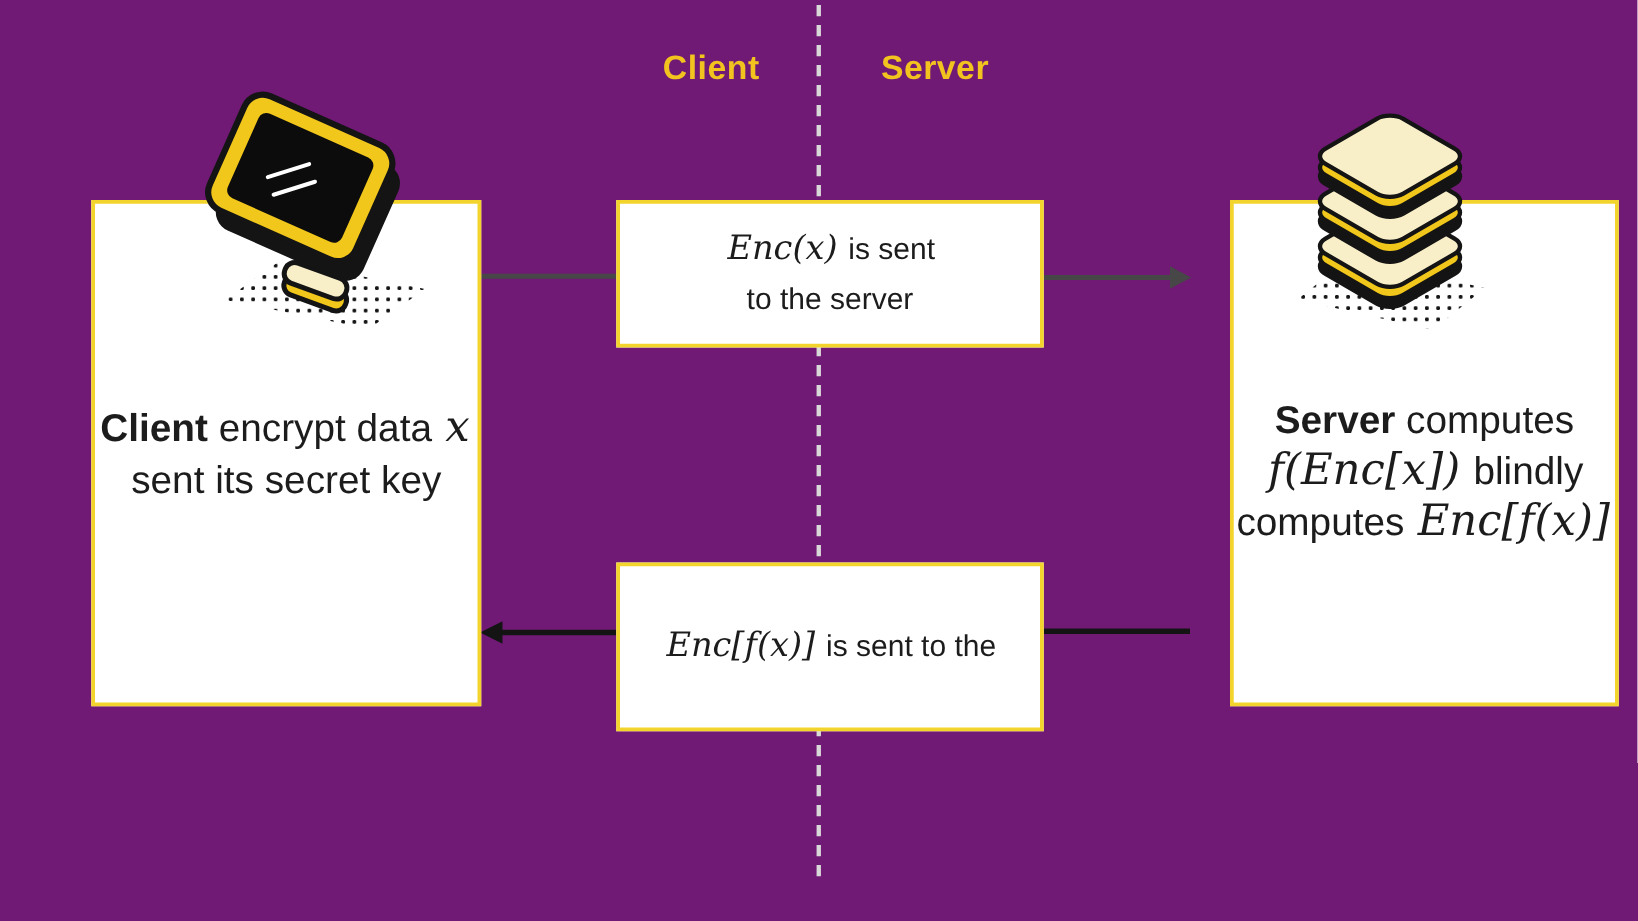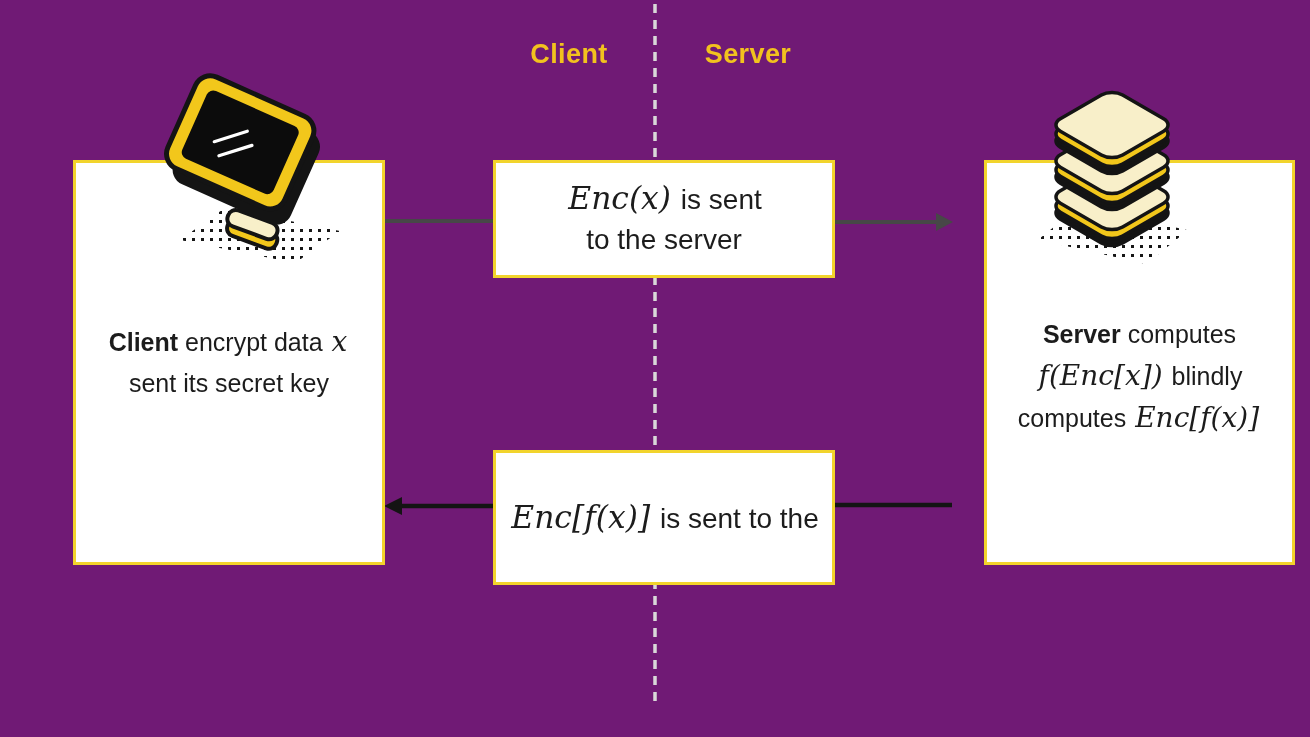--- a/index.html
+++ b/index.html
@@ -24,22 +24,22 @@
 
   
   #connectors{position:absolute;left:0;top:0;pointer-events:none;}
 
   
   .box{
     position:absolute;background:#ffffff;border:3px solid var(--accent);
     display:flex;flex-direction:column;justify-content:center;align-items:center;
     text-align:center;box-sizing:border-box;
   }
-  .entity-text{font-size:25px;line-height:41px;}
-  .msg-text{font-size:28px;line-height:40px;}
+  .entity-text{font-size:31px;line-height:41px;}
+  .msg-text{font-size:24px;line-height:40px;}
   #server-box .entity-text{margin-top:28px;}
 
   .seg-plain{font-weight:400;}
   .seg-bold{font-weight:700;}
   .seg-math{
     font-family:"DejaVu Serif","Liberation Serif",serif;
     font-style:italic;font-size:1.12em;padding:0 2px;
   }
 
   

